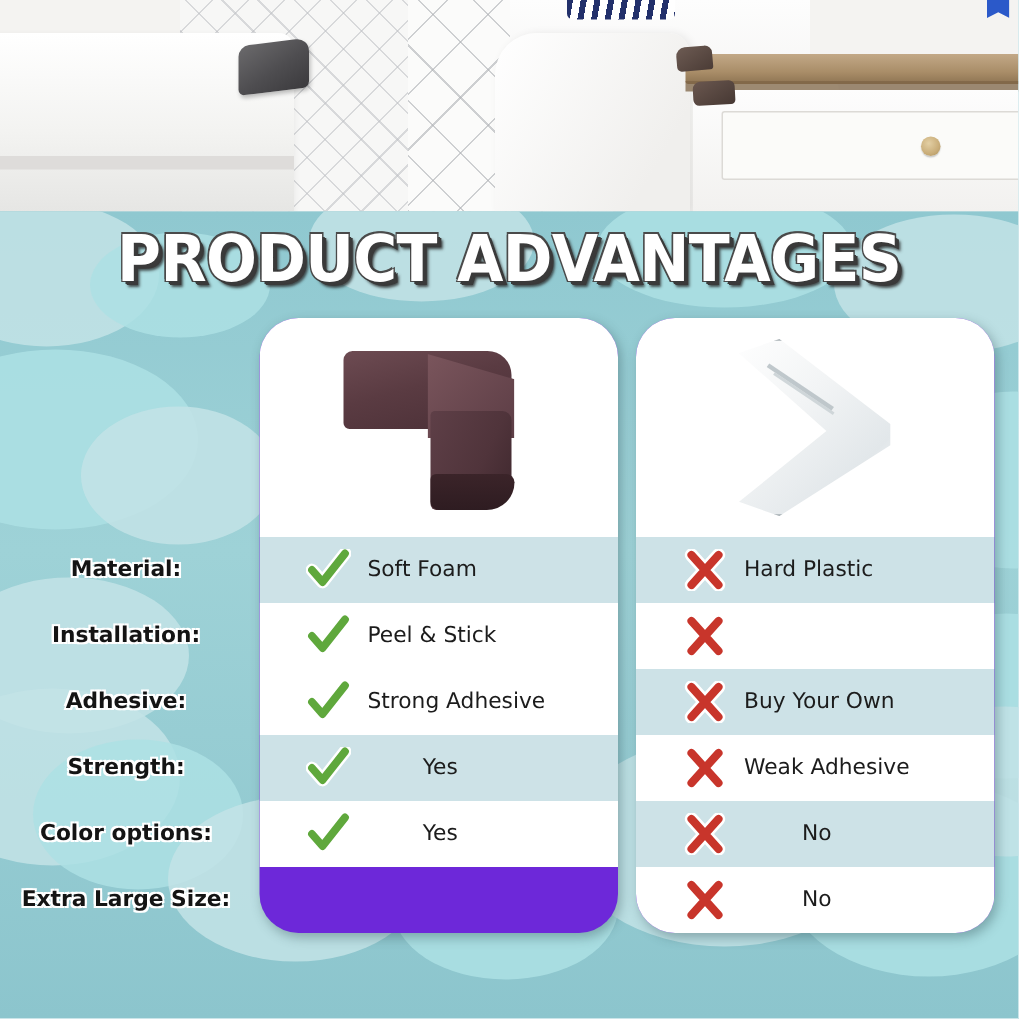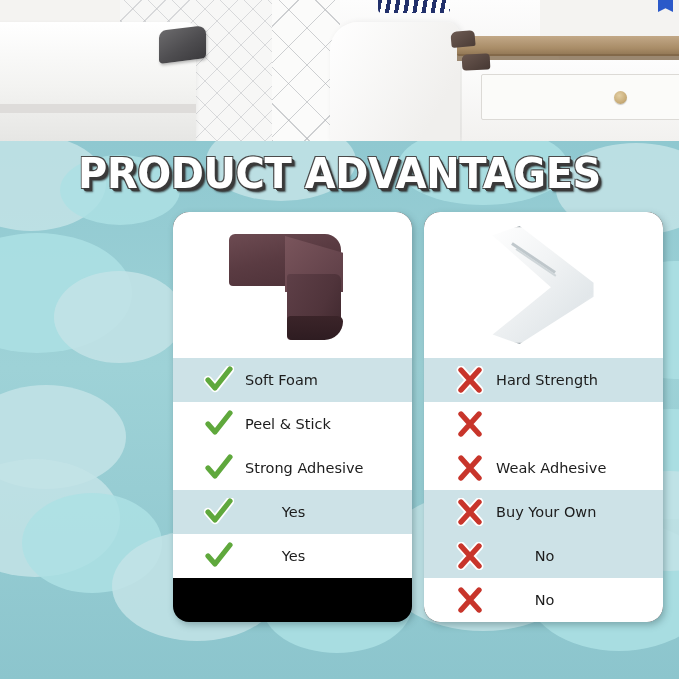--- a/index.html
+++ b/index.html
@@ -235,22 +235,22 @@
     padding: 0 4px;
     box-sizing: border-box;
   }
 
   
   .card {
     position: absolute;
     top: 212px;
     width: 239px;
     height: 410px;
-    background: #000000;
-    border-radius: 16px;
+    background: #6d28d9;
+    border-radius: 26px;
     box-shadow: 2px 3px 7px rgba(40,70,75,.35);
     overflow: hidden;
   }
   .card.left  { left: 173px; }
   .card.right { left: 424px; }
 
   .card-photo {
     position: relative;
     height: 146px;
     background: #ffffff;
@@ -413,20 +413,28 @@
     <div class="cloud soft" style="left:112px; top:390px; width:170px; height:110px;"></div>
     <div class="cloud pale" style="left:262px; top:416px; width:150px; height:96px;"></div>
     <div class="cloud soft" style="left:378px; top:350px; width:210px; height:140px;"></div>
     <div class="cloud pale" style="left:524px; top:380px; width:190px; height:130px;"></div>
     <div class="cloud soft" style="left:600px; top:330px; width:140px; height:100px;"></div>
   </div>
 
   <div class="title">PRODUCT ADVANTAGES</div>
 
 
+  <div class="row-labels">
+    <div class="row-label">Material:</div>
+    <div class="row-label">Installation:</div>
+    <div class="row-label">Adhesive:</div>
+    <div class="row-label">Strength:</div>
+    <div class="row-label">Color options:</div>
+    <div class="row-label">Extra Large Size:</div>
+  </div>
 
   <div class="card left">
     <div class="card-photo">
       <div class="foam">
         <div class="arm-h"></div>
         <div class="bevel"></div>
         <div class="arm-v"></div>
         <div class="sole"></div>
       </div>
     </div>
@@ -497,50 +505,50 @@
     </div>
     <div class="rows">
 
       <div class="row alt">
         <div class="mark">
           <svg width="28" height="28" viewBox="0 0 28 28">
             <path d="M5 4 L23 24 M23 4 L5 24" fill="none" stroke="#ffffff" stroke-width="9" stroke-linecap="round"></path>
             <path d="M5 4 L23 24 M23 4 L5 24" fill="none" stroke="#c8352b" stroke-width="5.4" stroke-linecap="round"></path>
           </svg>
         </div>
-        <div class="row-text">Hard Strength</div>
+        <div class="row-text">Hard Plastic</div>
       </div>
 
       <div class="row">
         <div class="mark">
           <svg width="28" height="28" viewBox="0 0 28 28">
             <path d="M5 4 L23 24 M23 4 L5 24" fill="none" stroke="#ffffff" stroke-width="9" stroke-linecap="round"></path>
             <path d="M5 4 L23 24 M23 4 L5 24" fill="none" stroke="#c8352b" stroke-width="5.4" stroke-linecap="round"></path>
           </svg>
         </div>
       </div>
 
-      <div class="row">
+      <div class="row alt">
         <div class="mark">
           <svg width="28" height="28" viewBox="0 0 28 28">
             <path d="M5 4 L23 24 M23 4 L5 24" fill="none" stroke="#ffffff" stroke-width="9" stroke-linecap="round"></path>
             <path d="M5 4 L23 24 M23 4 L5 24" fill="none" stroke="#c8352b" stroke-width="5.4" stroke-linecap="round"></path>
           </svg>
         </div>
-        <div class="row-text">Weak Adhesive</div>
-      </div>
-
-      <div class="row alt">
+        <div class="row-text">Buy Your Own</div>
+      </div>
+
+      <div class="row">
         <div class="mark">
           <svg width="28" height="28" viewBox="0 0 28 28">
             <path d="M5 4 L23 24 M23 4 L5 24" fill="none" stroke="#ffffff" stroke-width="9" stroke-linecap="round"></path>
             <path d="M5 4 L23 24 M23 4 L5 24" fill="none" stroke="#c8352b" stroke-width="5.4" stroke-linecap="round"></path>
           </svg>
         </div>
-        <div class="row-text">Buy Your Own</div>
+        <div class="row-text">Weak Adhesive</div>
       </div>
 
       <div class="row alt">
         <div class="mark">
           <svg width="28" height="28" viewBox="0 0 28 28">
             <path d="M5 4 L23 24 M23 4 L5 24" fill="none" stroke="#ffffff" stroke-width="9" stroke-linecap="round"></path>
             <path d="M5 4 L23 24 M23 4 L5 24" fill="none" stroke="#c8352b" stroke-width="5.4" stroke-linecap="round"></path>
           </svg>
         </div>
         <div class="row-text center">No</div>

